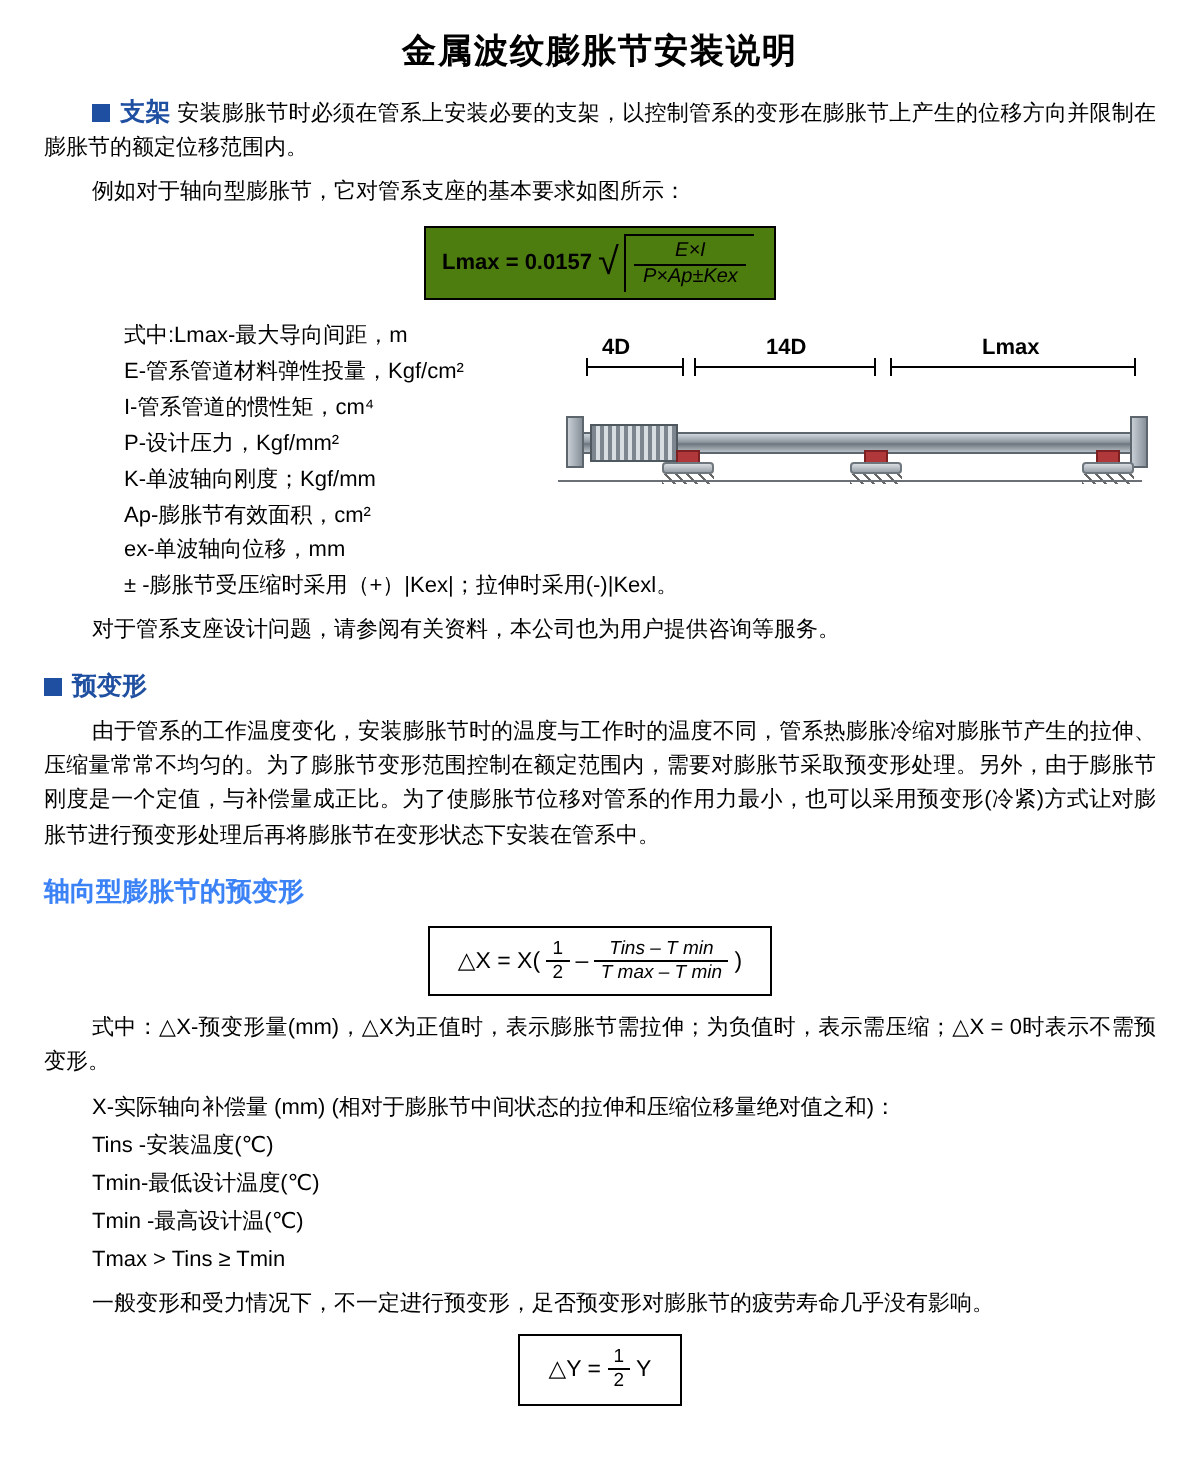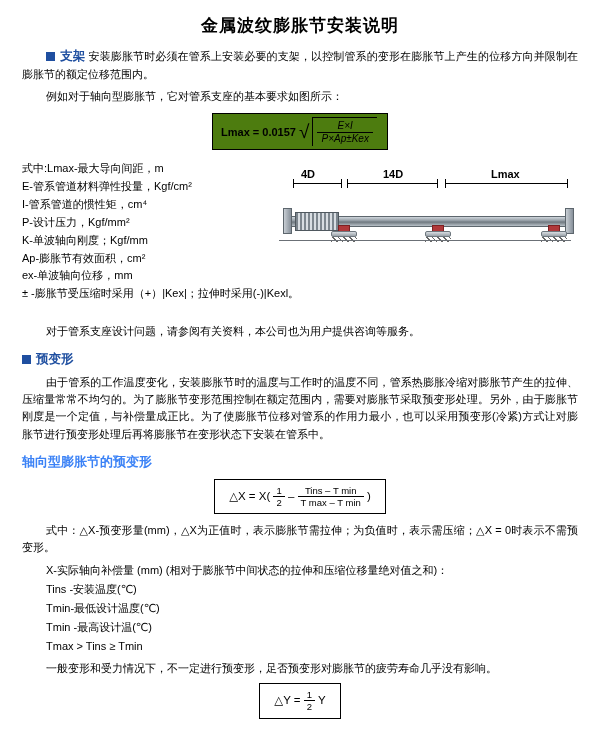--- a/index.html
+++ b/index.html
@@ -49,21 +49,21 @@
   .sqrt{
     display:inline-block;vertical-align:middle;position:relative;
     border-top:1px solid #000;border-left:1px solid #000;
     padding:2px 4px 2px 4px;margin-left:3px;
   }
   .radical{display:inline-block;vertical-align:middle;font-size:19px;line-height:1;}
   .lm-label{font-weight:bold;font-size:11px;vertical-align:middle;}
 
   .mid-wrap{position:relative;margin-top:4px;}
   .deflist{font-size:11px;line-height:1.62;width:250px;}
-  .deflist div{white-space:nowrap;}
+  .deflist div{white-space:nowrap;margin-left:40px;}
 
   
   .diagram{
     position:absolute;right:0;top:8px;width:305px;height:110px;
   }
   .dim-row{
     position:absolute;top:0;left:0;width:305px;height:16px;
     font-size:11px;font-weight:bold;
   }
   .dimlabel{position:absolute;top:0;}
@@ -101,21 +101,21 @@
   }
   .anchor{
     position:absolute;top:40px;width:9px;height:26px;
     background:linear-gradient(90deg,#c8ced4,#87909a);
     border:1px solid #5d666d;box-sizing:border-box;
   }
   .eq-center{text-align:center;margin:6px 0 8px 0;font-size:11.5px;}
   .eq-center .box{
     border:1px solid #000;display:inline-block;padding:5px 14px;
   }
-  .ital{}
+  .ital{font-style:italic;}
   .sm-frac{
     display:inline-block;vertical-align:middle;text-align:center;font-size:9.5px;line-height:1.2;
   }
   .sm-frac .n{border-bottom:1px solid #000;display:block;padding:0 3px;}
   .sm-frac .d{display:block;padding:0 3px;}
   .lst{font-size:11px;line-height:1.72;margin-left:24px;}
   .lst div{white-space:nowrap;}
 </style>
 </head>
 <body>
@@ -190,21 +190,21 @@
         </div>
         <div class="support" style="left:268px;">
           <div class="cap"></div>
           <div class="base"></div>
           <div class="hatch"></div>
         </div>
         <div class="ground"></div>
       </div>
     </div>
 
-    <p class="indent" style="margin-top:20px;">对于管系支座设计问题，请参阅有关资料，本公司也为用户提供咨询等服务。</p>
+    <p class="indent" style="margin-top:4px;">对于管系支座设计问题，请参阅有关资料，本公司也为用户提供咨询等服务。</p>
 
     <p style="margin-top:10px;">
       <span class="sq"></span><span class="head-blue" style="display:inline;">预变形</span>
     </p>
     <p class="indent">由于管系的工作温度变化，安装膨胀节时的温度与工作时的温度不同，管系热膨胀冷缩对膨胀节产生的拉伸、压缩量常常不均匀的。为了膨胀节变形范围控制在额定范围内，需要对膨胀节采取预变形处理。另外，由于膨胀节刚度是一个定值，与补偿量成正比。为了使膨胀节位移对管系的作用力最小，也可以采用预变形(冷紧)方式让对膨胀节进行预变形处理后再将膨胀节在变形状态下安装在管系中。</p>
 
     <div class="sub-blue">轴向型膨胀节的预变形</div>
 
     <div class="eq-center">
       <span class="box">

